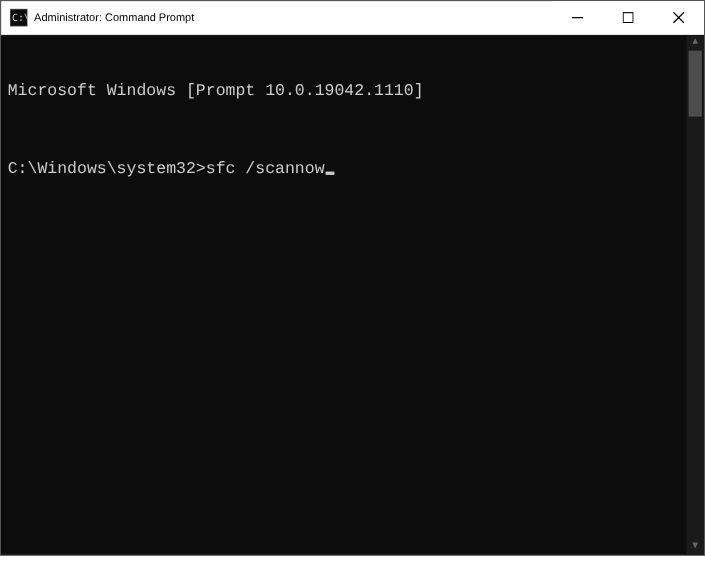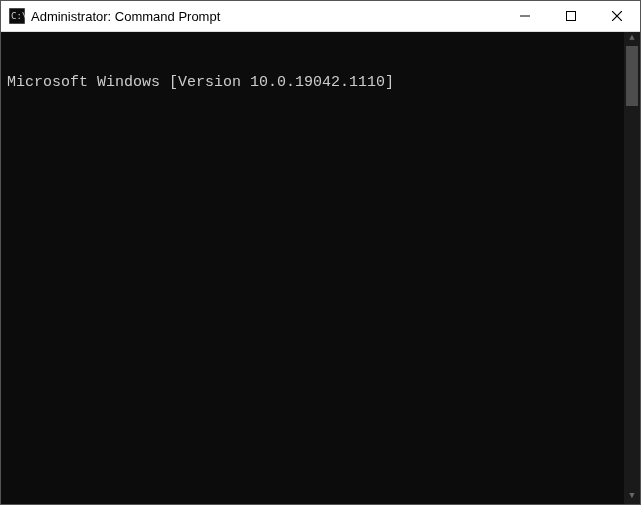--- a/index.html
+++ b/index.html
@@ -30,21 +30,21 @@
   }
   .titlebar .app-icon {
     width: 16px;
     height: 16px;
     margin: 0 6px 0 8px;
     display: flex;
     align-items: center;
     justify-content: center;
   }
   .titlebar .title-text {
-    font-size: 13px;
+    font-size: 10px;
     color: #000;
     flex: 0 0 auto;
   }
   .titlebar .spacer { flex: 1 1 auto; }
   .win-controls {
     display: flex;
     height: 100%;
   }
   .win-btn {
     width: 46px;
@@ -136,21 +136,22 @@
       <div class="win-btn" title="close">
         <svg width="10" height="10" viewBox="0 0 10 10">
           <line x1="0" y1="0" x2="10" y2="10" stroke="#000" stroke-width="1.2"></line>
           <line x1="10" y1="0" x2="0" y2="10" stroke="#000" stroke-width="1.2"></line>
         </svg>
       </div>
     </div>
   </div>
 
   <div class="terminal">
-    <div class="term-line">Microsoft Windows [Version 10.0.19042.1110]</div>
+    <div class="term-line">Microsoft Windows [Prompt 10.0.19042.1110]</div>
+    <div class="term-line prompt-line"><span>C:\Windows\system32&gt;</span><span>sfc /scannow</span><span class="cursor"></span></div>
 
     <div class="scrollbar">
       <div class="arrow up">▲</div>
       <div class="thumb"></div>
       <div class="arrow down">▼</div>
     </div>
   </div>
 
 </div>
 

